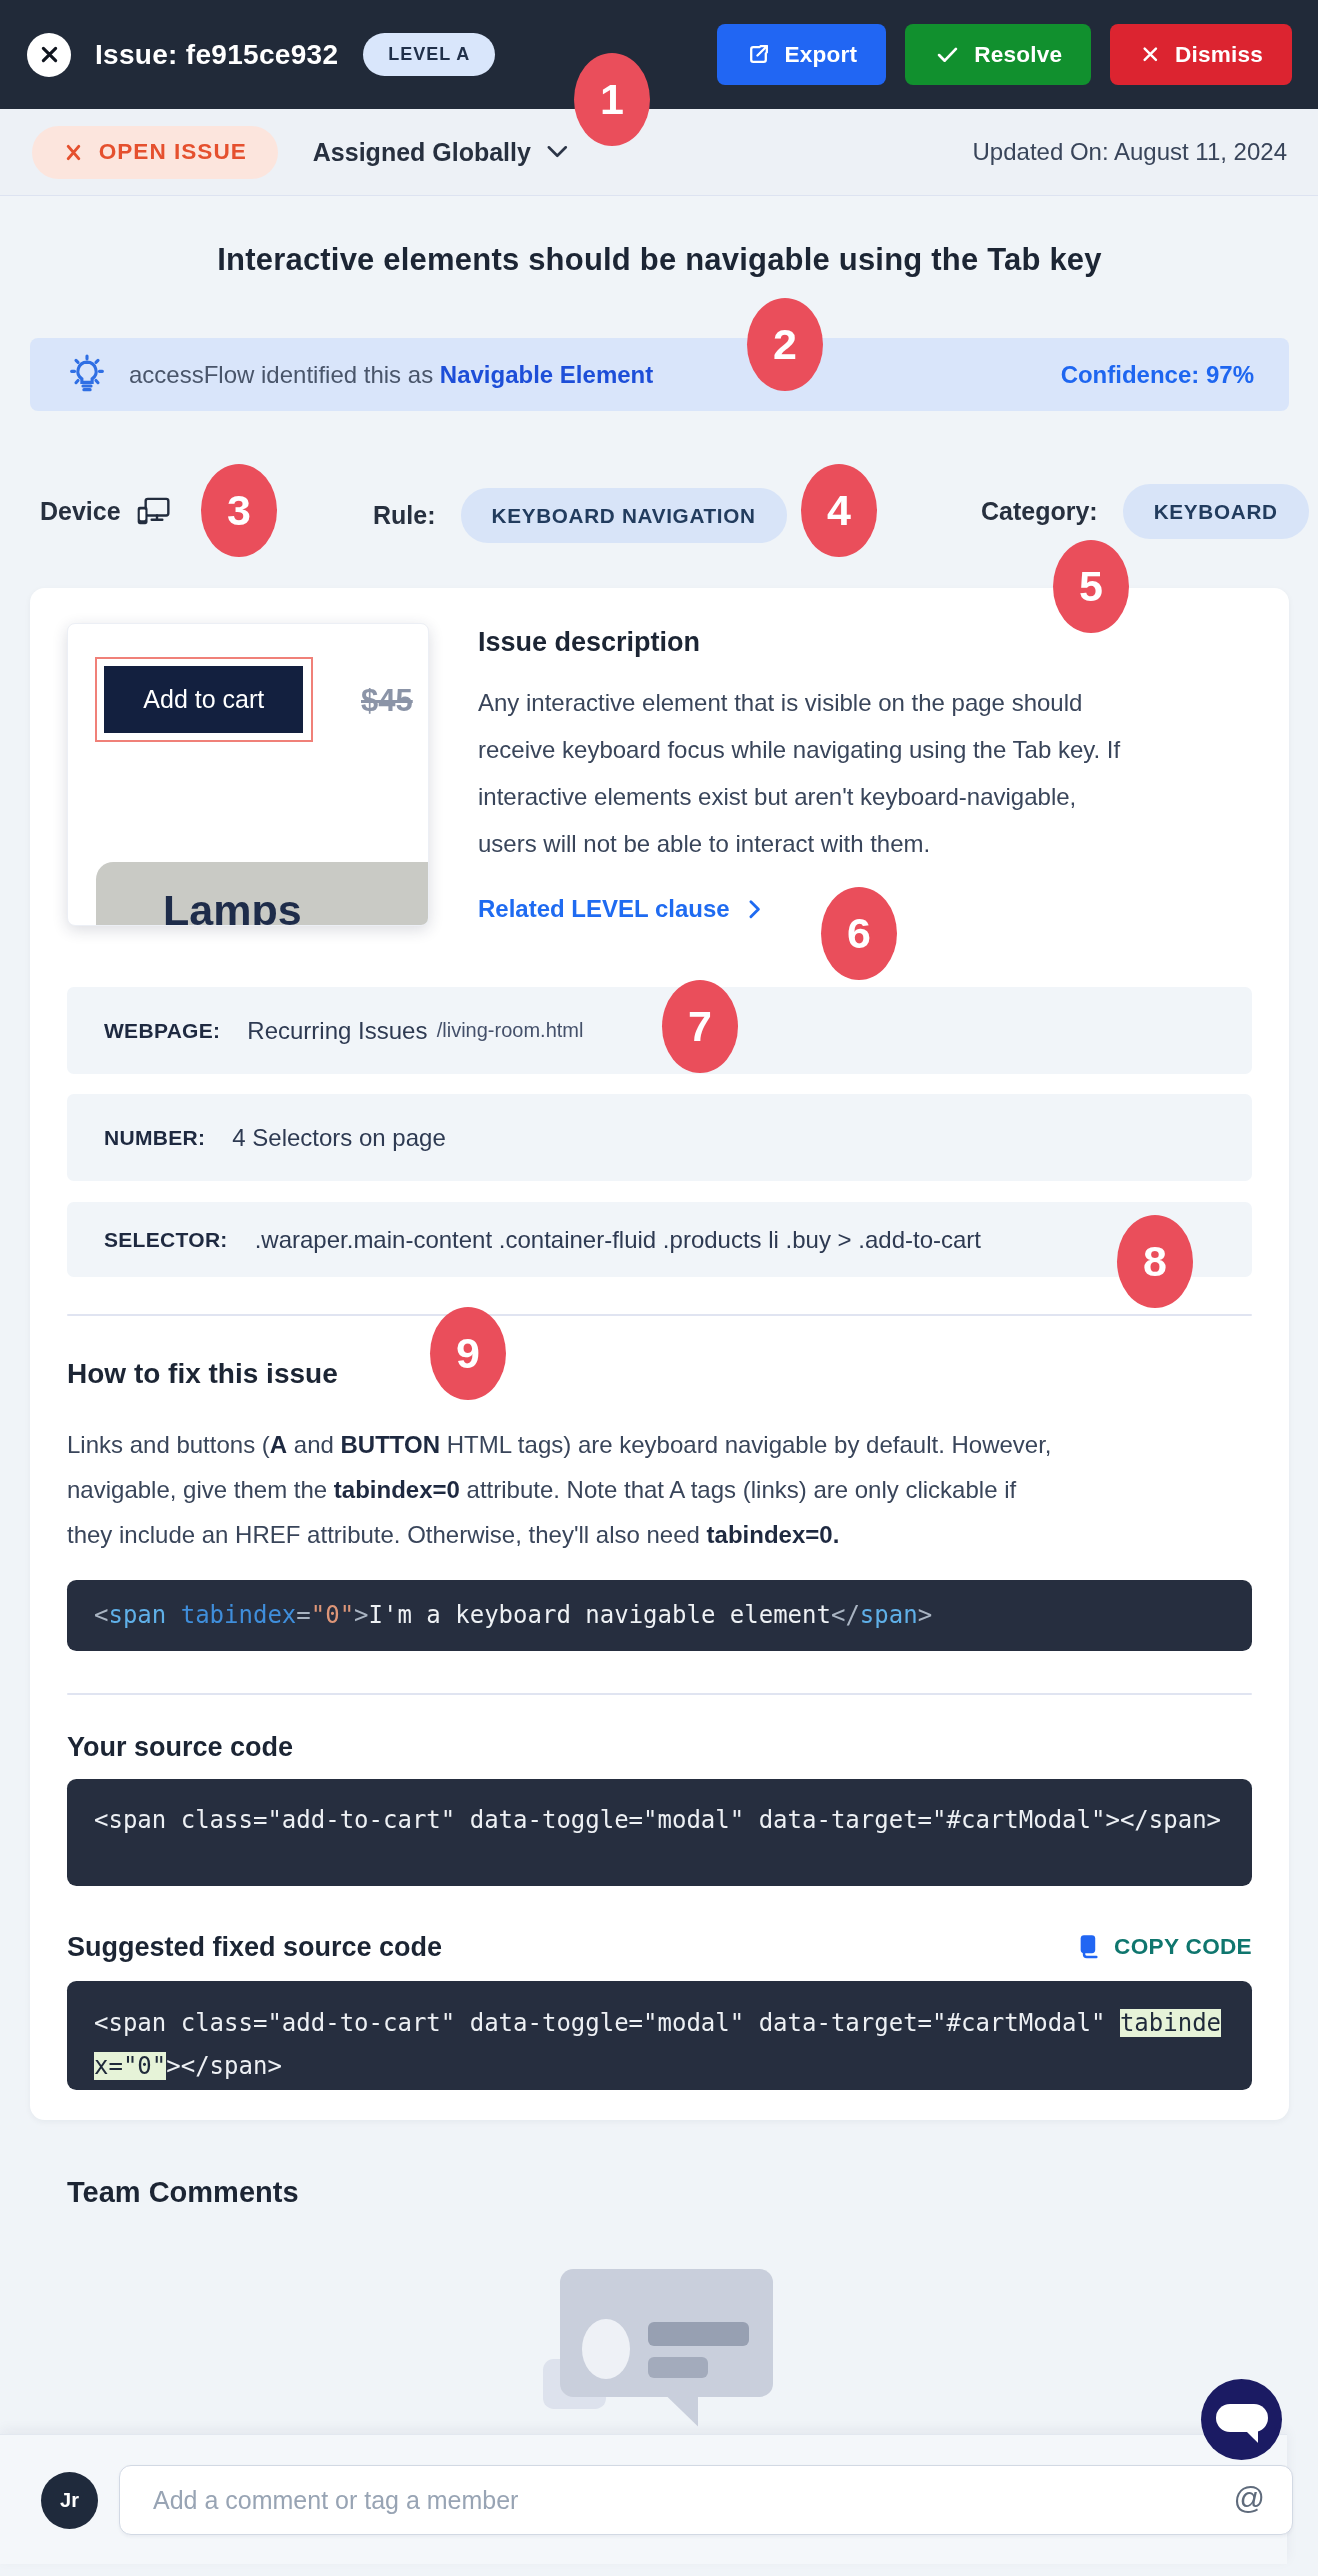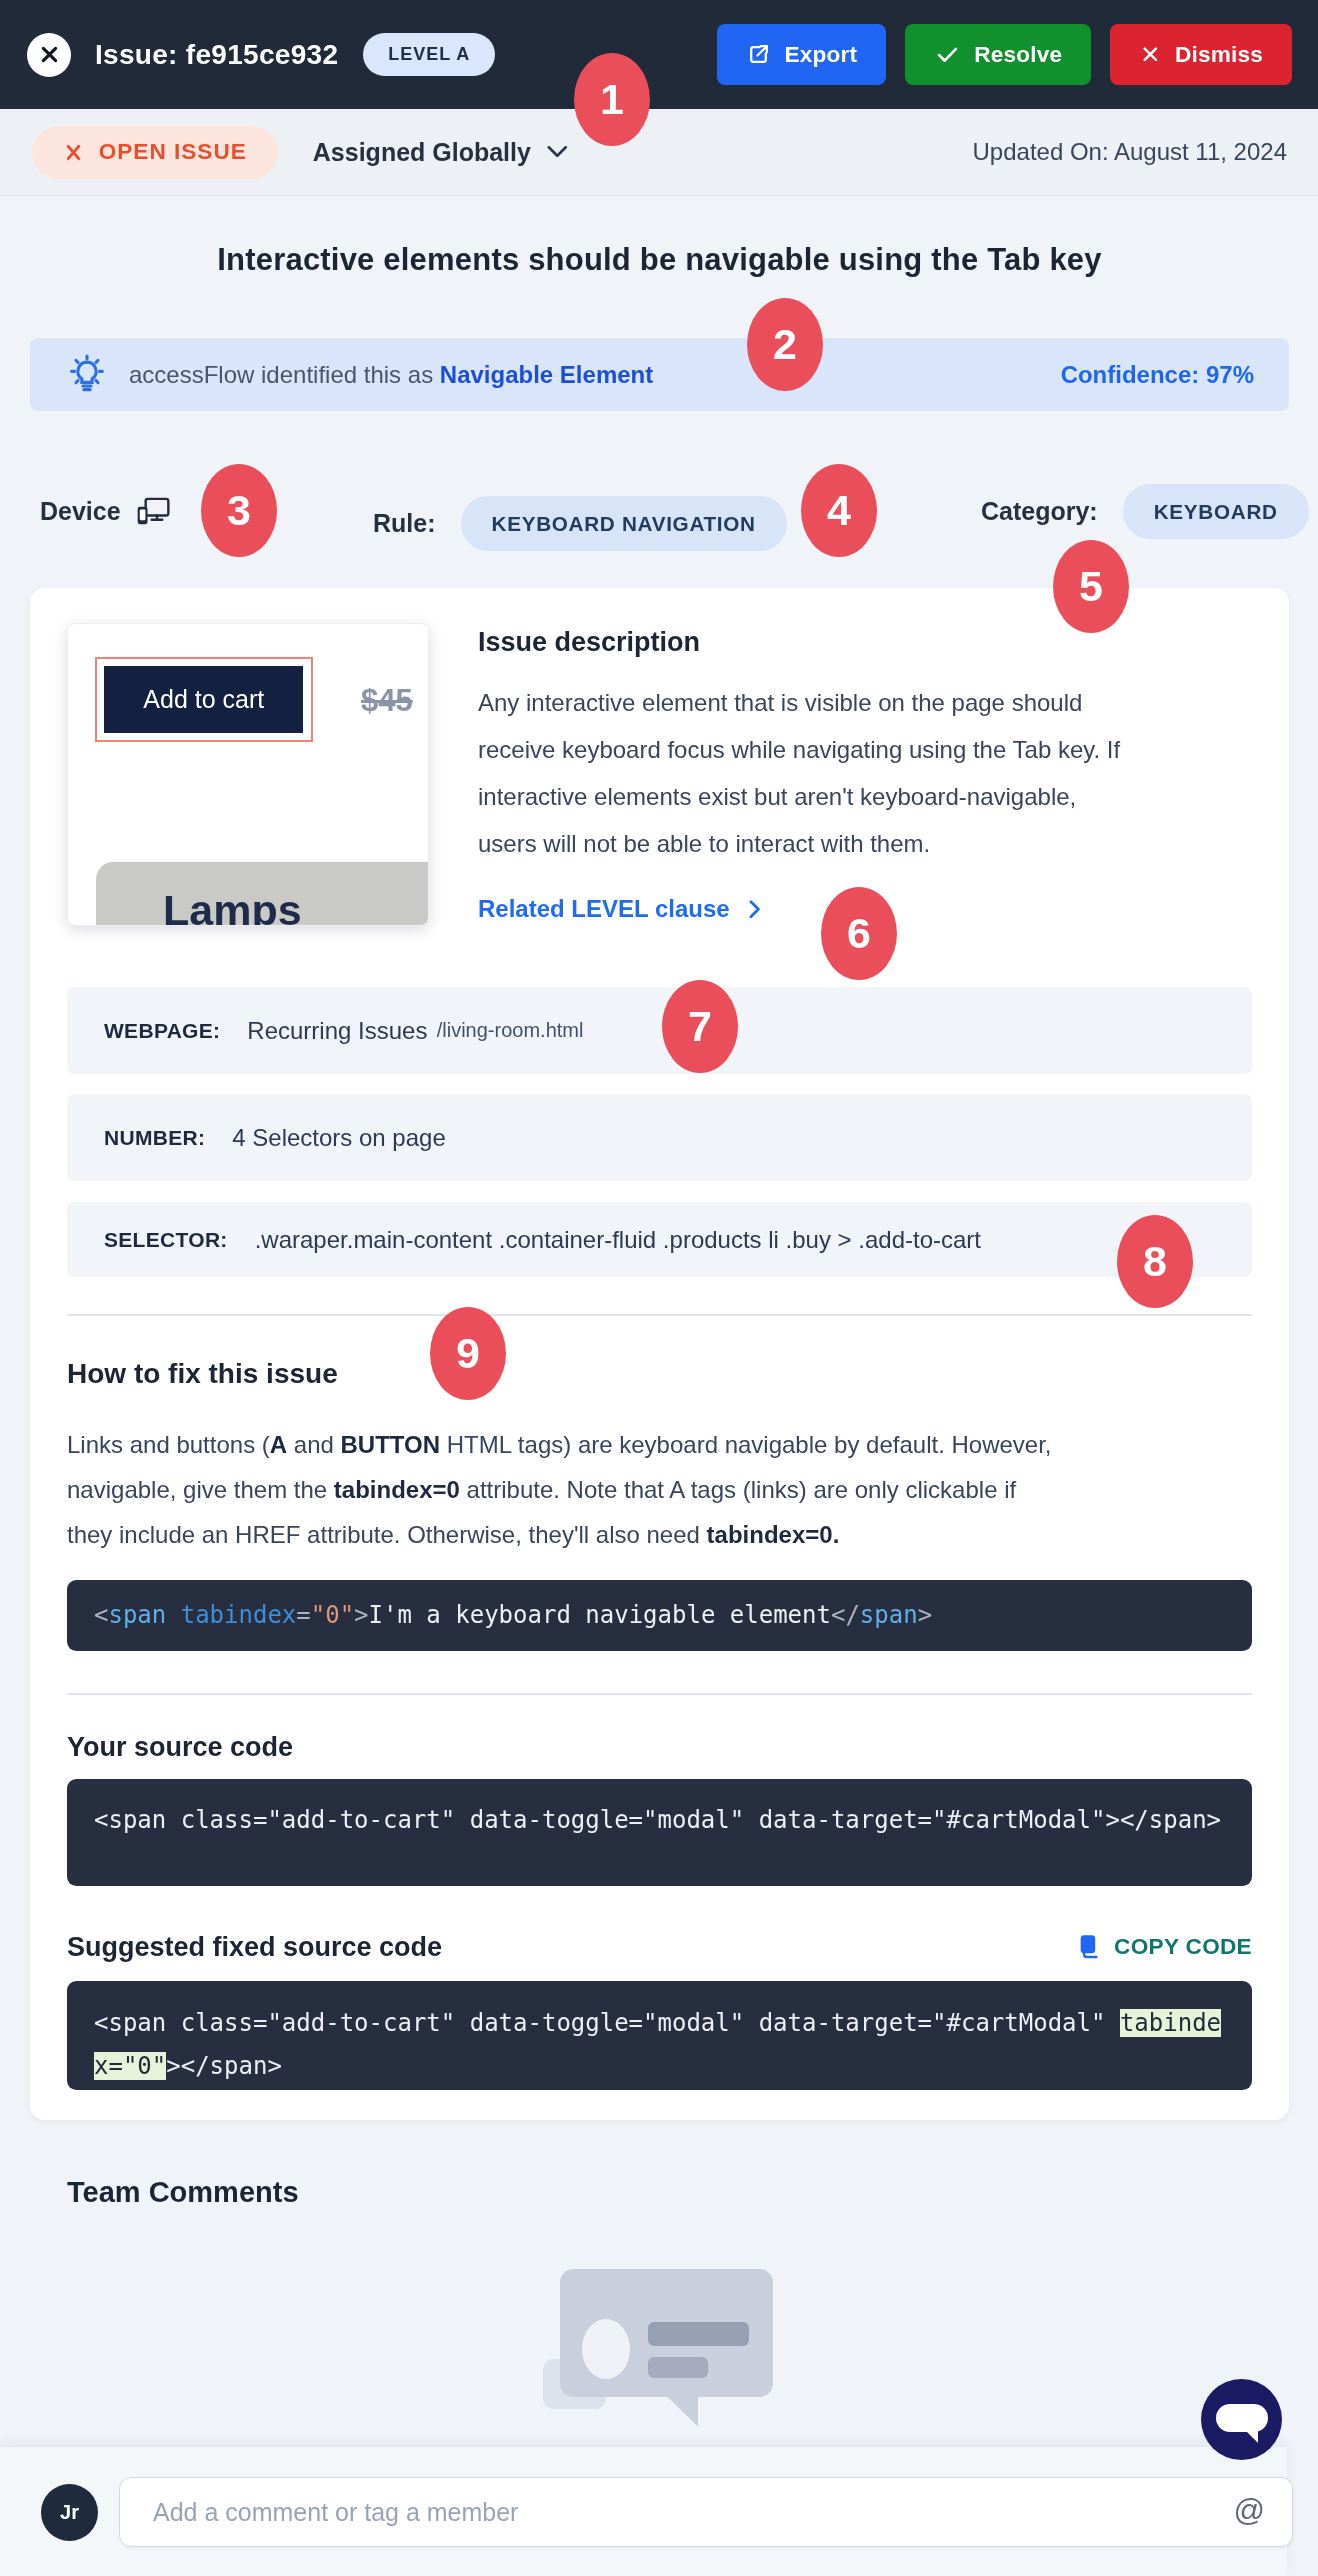--- a/index.html
+++ b/index.html
@@ -42,21 +42,21 @@
   .ai-bar { margin-top:50px; height:73px; background:#d9e5fa; border-radius:8px;
             display:flex; align-items:center; padding:0 35px; }
   .ai-text { margin-left:20px; font-size:24px; color:#49556a; }
   .ai-text b { color:#1d4ed8; }
   .confidence { margin-left:auto; font-size:24px; font-weight:bold; color:#1e66f0; }
 
   .meta-row { position:relative; margin-top:73px; height:55px; }
   .meta-device { position:absolute; left:10px; top:0; height:55px; display:flex;
                  align-items:center; gap:14.7px; }
   .meta-device span { font-size:25px; color:#27303f; font-weight:600; }
-  .meta-rule { position:absolute; left:343px; top:12px; height:55px; display:flex; align-items:center; }
+  .meta-rule { position:absolute; left:343px; top:4px; height:55px; display:flex; align-items:center; }
   .meta-cat  { position:absolute; left:951px; top:0; height:55px; display:flex; align-items:center; }
   .meta-label { font-size:25px; color:#27303f; font-weight:600; margin-right:25px; }
   .meta-pill { height:55px; background:#d8e4f8; border-radius:27px; display:flex;
                align-items:center; padding:0 31px; font-size:20.7px; font-weight:bold;
                color:#223c5e; letter-spacing:0.7px; }
 
   
   .card { margin-top:49px; background:#ffffff; border-radius:14.7px;
           padding:35px 37px 30px; box-shadow:0 2px 6.7px rgba(25,35,65,.05); }
   .desc-grid { display:flex; gap:49px; }
@@ -121,21 +121,21 @@
   .illus-tail { position:absolute; left:123px; top:127px; width:32px; height:31px;
                 background:#c9cfdc; clip-path:polygon(0 0, 100% 0, 100% 100%); }
   .illus-circle { position:absolute; left:39px; top:50px; width:48px; height:60px;
                   background:#eef1f6; border-radius:50%; }
   .illus-bar1 { position:absolute; left:105px; top:53px; width:101px; height:24px;
                 background:#97a0b2; border-radius:6px; }
   .illus-bar2 { position:absolute; left:105px; top:88px; width:60px; height:21px;
                 background:#a3abbc; border-radius:6px; }
 
   
-  .bottom-bar { position:absolute; left:0; bottom:0; width:1287px; height:130px;
+  .bottom-bar { position:absolute; left:0; bottom:12px; width:1287px; height:130px;
                 background:#f4f7fa; border-top:1.3px solid #e3e8f0;
                 box-shadow:0 -4px 12px rgba(30,40,70,.06); z-index:40; }
   .comment-avatar { position:absolute; left:41px; top:37px; width:57px; height:57px;
                     border-radius:50%; background:#1f2a3c; color:#fff; font-size:20px;
                     font-weight:bold; display:flex; align-items:center; justify-content:center; }
   .comment-input-wrap { position:absolute; left:119px; top:30px; width:1174px; height:70px; }
   .comment-input { width:100%; height:100%; border:1.3px solid #d2d9e4; border-radius:12px;
                    background:#fff; font-family:inherit; font-size:25px; color:#2c3850;
                    padding:0 80px 0 33px; outline:none; box-shadow:0 1.3px 3.3px rgba(30,40,70,.05); }
   .comment-input::placeholder { color:#98a4b4; }

